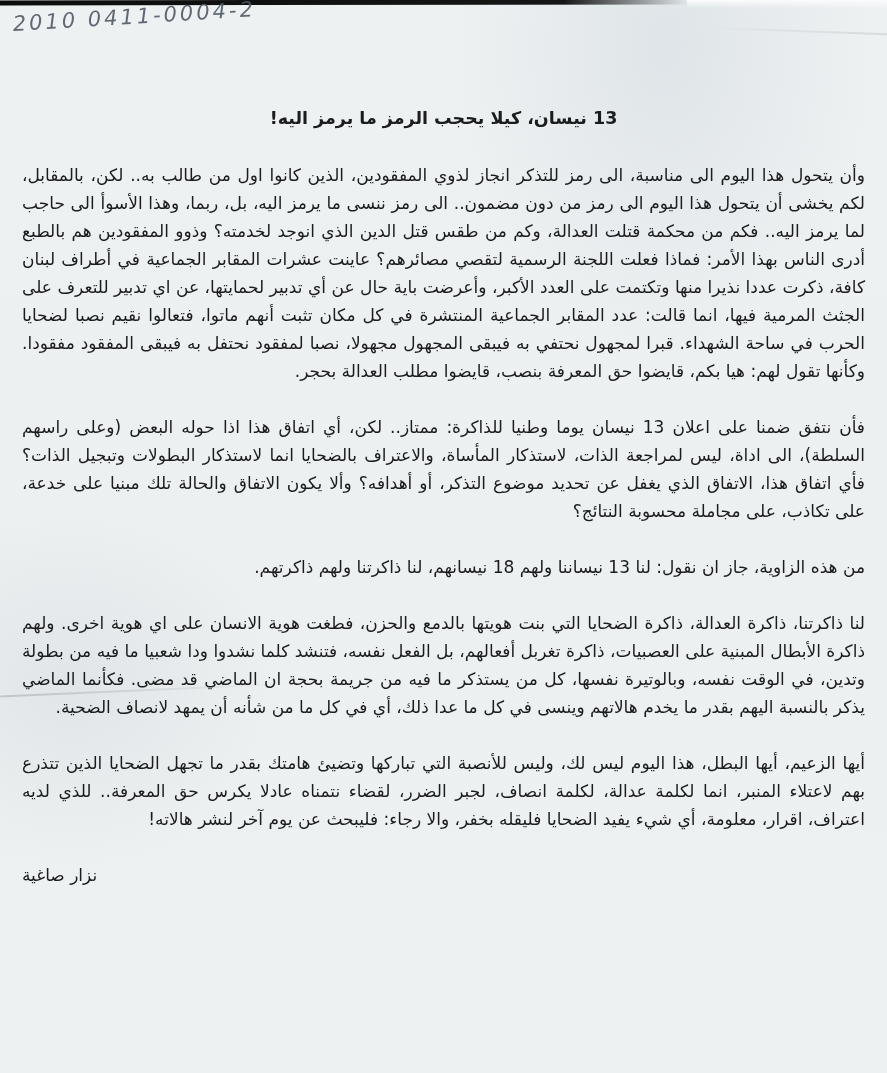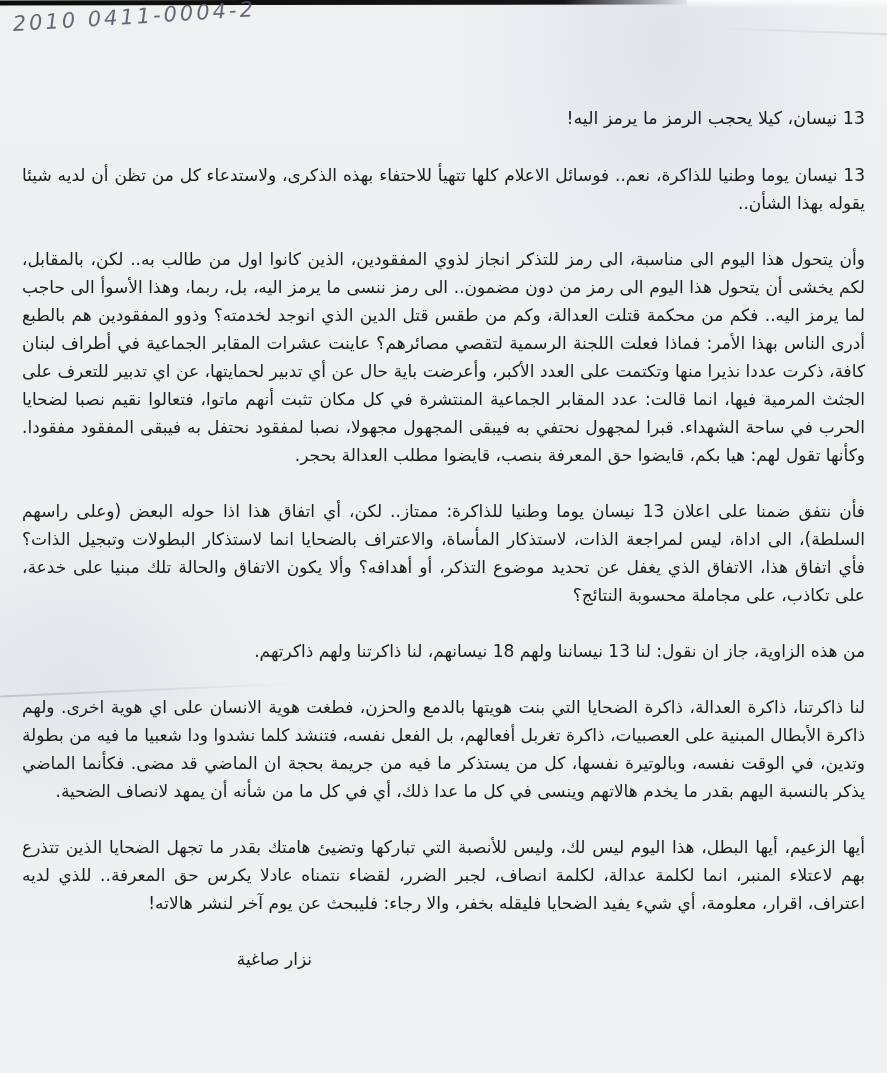--- a/index.html
+++ b/index.html
@@ -67,49 +67,49 @@
     top: 104px;
     left: 22px;
     right: 22px;
     direction: rtl;
     font-family: "DejaVu Sans", sans-serif;
     font-size: 17px;
     line-height: 28px;
     text-align: justify;
   }
   .doc-title {
+    text-align: center;
     font-size: 17.5px;
     margin: 0 0 29px 0;
-    font-weight: normal;
+    font-weight: bold;
   }
   .content p {
     margin: 0 0 28px 0;
   }
   .signature {
     margin: 1px 553px 0 0;
     white-space: nowrap;
-    text-align: right;
+    text-align: left;
   }
 </style>
 </head>
 <body>
 
 <div class="page">
 
   <div class="scan-edge"></div>
   <div class="scan-edge-right"></div>
   <div class="crease-1"></div>
   <div class="crease-2"></div>
 
   <div class="handwritten-code">2010 0411-0004-2</div>
 
   <div class="content">
     <h1 class="doc-title">13 نيسان، كيلا يحجب الرمز ما يرمز اليه!</h1>
 
-    <p>13 نيسان يوما وطنيا للذاكرة، نعم.. فوسائل الاعلام كلها تتهيأ للاحتفاء بهذه الذكرى، ولاستدعاء كل من تظن أن لديه شيئا يقوله بهذا الشأن..</p>
     <p>وأن يتحول هذا اليوم الى مناسبة، الى رمز للتذكر انجاز لذوي المفقودين، الذين كانوا اول من طالب به.. لكن، بالمقابل، لكم يخشى أن يتحول هذا اليوم الى رمز من دون مضمون.. الى رمز ننسى ما يرمز اليه، بل، ربما، وهذا الأسوأ الى حاجب لما يرمز اليه.. فكم من محكمة قتلت العدالة، وكم من طقس قتل الدين الذي انوجد لخدمته؟ وذوو المفقودين هم بالطبع أدرى الناس بهذا الأمر: فماذا فعلت اللجنة الرسمية لتقصي مصائرهم؟ عاينت عشرات المقابر الجماعية في أطراف لبنان كافة، ذكرت عددا نذيرا منها وتكتمت على العدد الأكبر، وأعرضت باية حال عن أي تدبير لحمايتها، عن اي تدبير للتعرف على الجثث المرمية فيها، انما قالت: عدد المقابر الجماعية المنتشرة في كل مكان تثبت أنهم ماتوا، فتعالوا نقيم نصبا لضحايا الحرب في ساحة الشهداء. قبرا لمجهول نحتفي به فيبقى المجهول مجهولا، نصبا لمفقود نحتفل به فيبقى المفقود مفقودا. وكأنها تقول لهم: هيا بكم، قايضوا حق المعرفة بنصب، قايضوا مطلب العدالة بحجر.</p>
     <p>فأن نتفق ضمنا على اعلان 13 نيسان يوما وطنيا للذاكرة: ممتاز.. لكن، أي اتفاق هذا اذا حوله البعض (وعلى راسهم السلطة)، الى اداة، ليس لمراجعة الذات، لاستذكار المأساة، والاعتراف بالضحايا انما لاستذكار البطولات وتبجيل الذات؟ فأي اتفاق هذا، الاتفاق الذي يغفل عن تحديد موضوع التذكر، أو أهدافه؟ وألا يكون الاتفاق والحالة تلك مبنيا على خدعة، على تكاذب، على مجاملة محسوبة النتائج؟</p>
     <p>من هذه الزاوية، جاز ان نقول: لنا 13 نيساننا ولهم 18 نيسانهم، لنا ذاكرتنا ولهم ذاكرتهم.</p>
     <p>لنا ذاكرتنا، ذاكرة العدالة، ذاكرة الضحايا التي بنت هويتها بالدمع والحزن، فطغت هوية الانسان على اي هوية اخرى. ولهم ذاكرة الأبطال المبنية على العصبيات، ذاكرة تغربل أفعالهم، بل الفعل نفسه، فتنشد كلما نشدوا ودا شعبيا ما فيه من بطولة وتدين، في الوقت نفسه، وبالوتيرة نفسها، كل من يستذكر ما فيه من جريمة بحجة ان الماضي قد مضى. فكأنما الماضي يذكر بالنسبة اليهم بقدر ما يخدم هالاتهم وينسى في كل ما عدا ذلك، أي في كل ما من شأنه أن يمهد لانصاف الضحية.</p>
     <p>أيها الزعيم، أيها البطل، هذا اليوم ليس لك، وليس للأنصبة التي تباركها وتضيئ هامتك بقدر ما تجهل الضحايا الذين تتذرع بهم لاعتلاء المنبر، انما لكلمة عدالة، لكلمة انصاف، لجبر الضرر، لقضاء نتمناه عادلا يكرس حق المعرفة.. للذي لديه اعتراف، اقرار، معلومة، أي شيء يفيد الضحايا فليقله بخفر، والا رجاء: فليبحث عن يوم آخر لنشر هالاته!</p>
 
     <div class="signature">نزار صاغية</div>
   </div>
 
 </div>

